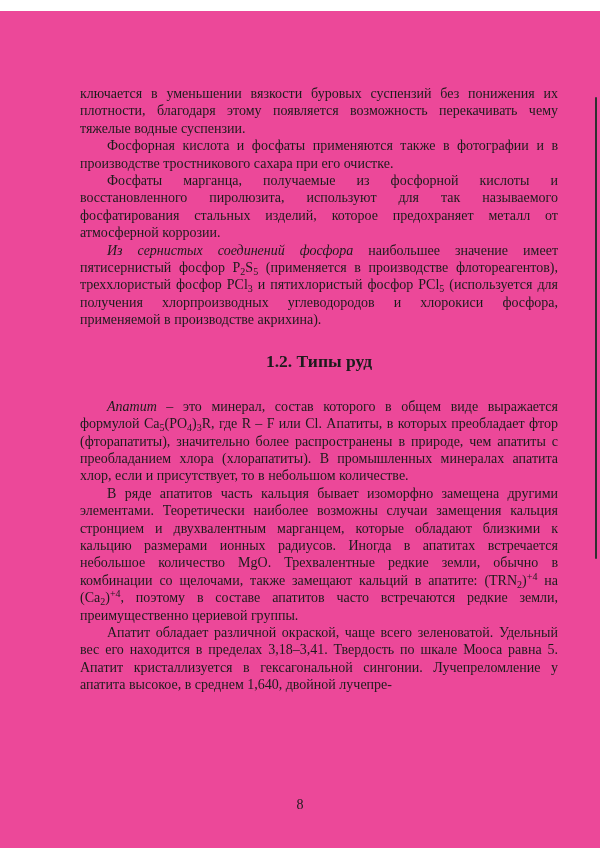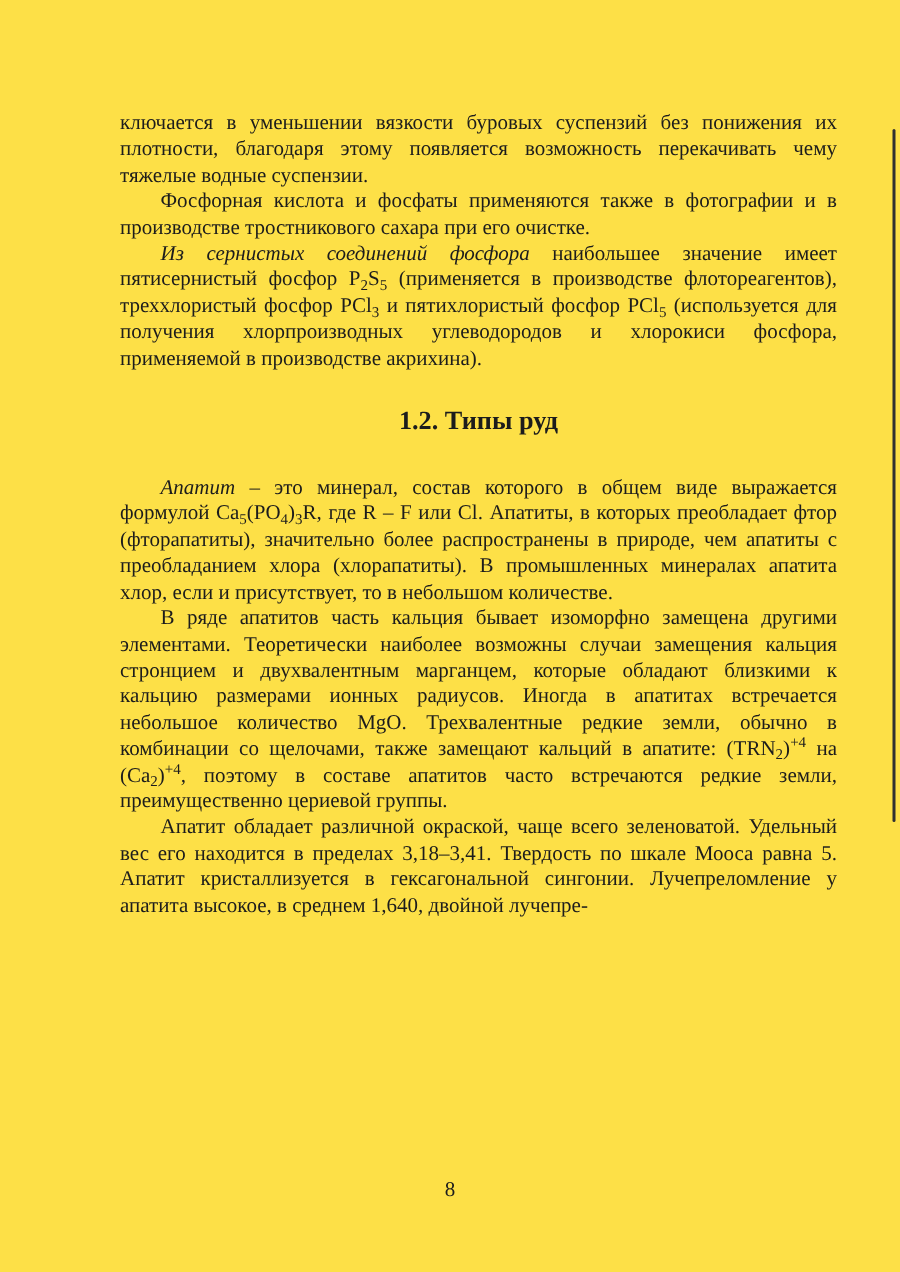--- a/index.html
+++ b/index.html
@@ -10,23 +10,24 @@
     body {
       width: 600px;
       height: 848px;
       position: relative;
       font-family: "Liberation Serif", serif;
       overflow: hidden;
     }
     .page {
       position: absolute;
       inset: 0;
-      background: #fde047;
+      background: #ec4899;
       color: #1c1c1c;
       overflow: hidden;
+      margin-top: 11px;
     }
     .content {
       position: absolute;
       left: 80px;
       top: 74px;
       width: 478px;
       font-size: 14px;
       line-height: 17.4px;
       text-align: justify;
       hyphens: auto;
@@ -88,20 +89,21 @@
   </style>
 </head>
 <body>
 
 <div class="page">
   <div class="content">
 
     <div>
         <p class="para"><span>ключается в уменьшении вязкости буровых суспензий без понижения их плотности, благодаря этому появляется возможность перекачивать чему тяжелые водные суспензии.</span></p>
         <p class="para indent"><span>Фосфорная кислота и фосфаты применяются также в фотографии и в производстве тростникового сахара при его очистке.</span></p>
+        <p class="para indent"><span>Фосфаты марганца, получаемые из фосфорной кислоты и восстановленного пиролюзита, используют для так называемого фосфатирования стальных изделий, которое предохраняет металл от атмосферной коррозии.</span></p>
         <p class="para indent"><span class="it">Из сернистых соединений фосфора</span><span> наибольшее значение имеет пятисернистый фосфор P</span><sub>2</sub><span>S</span><sub>5</sub><span> (применяется в производстве флотореагентов), треххлористый фосфор PCl</span><sub>3</sub><span> и пятихлористый фосфор PCl</span><sub>5</sub><span> (используется для получения хлорпроизводных углеводородов и хлорокиси фосфора, применяемой в производстве акрихина).</span></p>
       </div>
 
     <h2 class="heading">
       <span class="hline">1.2. Типы руд</span>
     </h2>
 
     <div>
         <p class="para indent"><span class="it">Апатит</span><span> – это минерал, состав которого в общем виде выражается формулой Ca</span><sub>5</sub><span>(PO</span><sub>4</sub><span>)</span><sub>3</sub><span>R, где R – F или Cl. Апатиты, в которых преобладает фтор (фторапатиты), значительно более распространены в природе, чем апатиты с преобладанием хлора (хлорапатиты). В промышленных минералах апатита хлор, если и присутствует, то в небольшом количестве.</span></p>
         <p class="para indent"><span>В ряде апатитов часть кальция бывает изоморфно замещена другими элементами. Теоретически наиболее возможны случаи замещения кальция стронцием и двухвалентным марганцем, которые обладают близкими к кальцию размерами ионных радиусов. Иногда в апатитах встречается небольшое количество MgO. Трехвалентные редкие земли, обычно в комбинации со щелочами, также замещают кальций в апатите: (TRN</span><sub>2</sub><span>)</span><sup>+4</sup><span> на (Ca</span><sub>2</sub><span>)</span><sup>+4</sup><span>, поэтому в составе апатитов часто встречаются редкие земли, преимущественно цериевой группы.</span></p>

